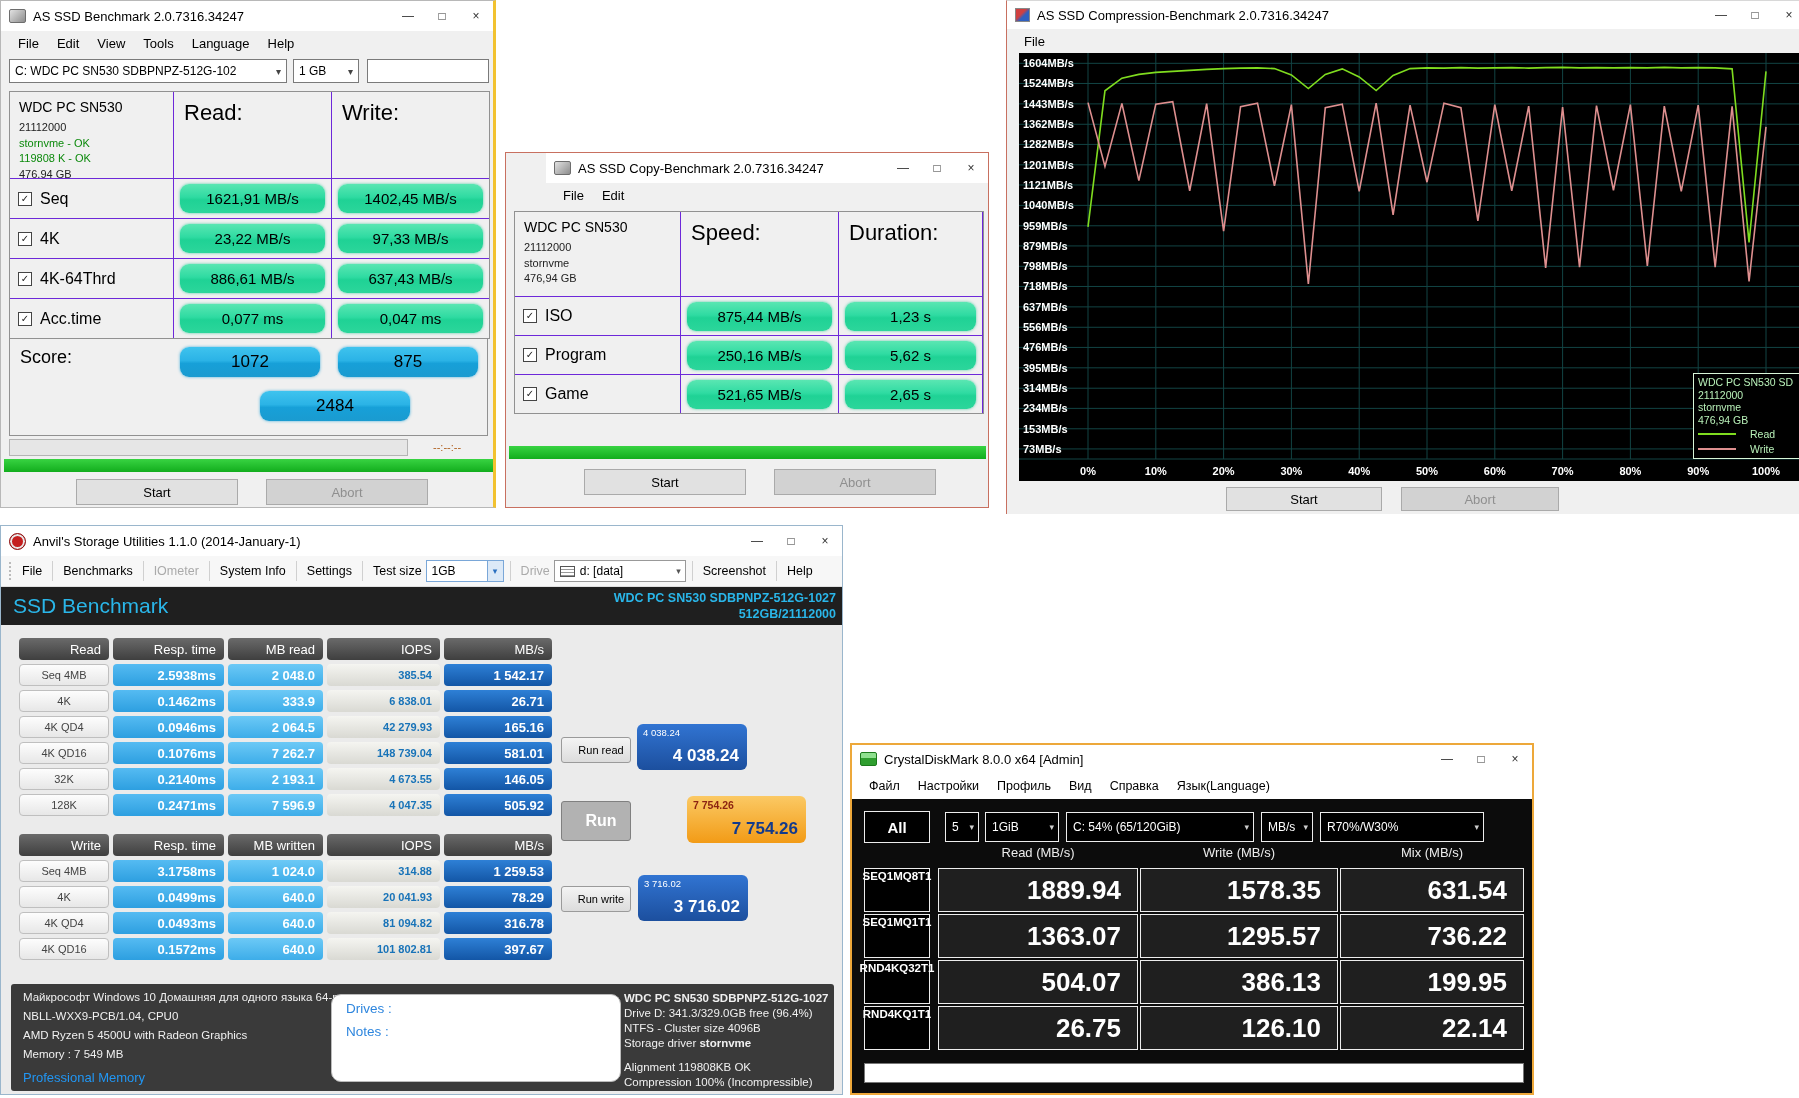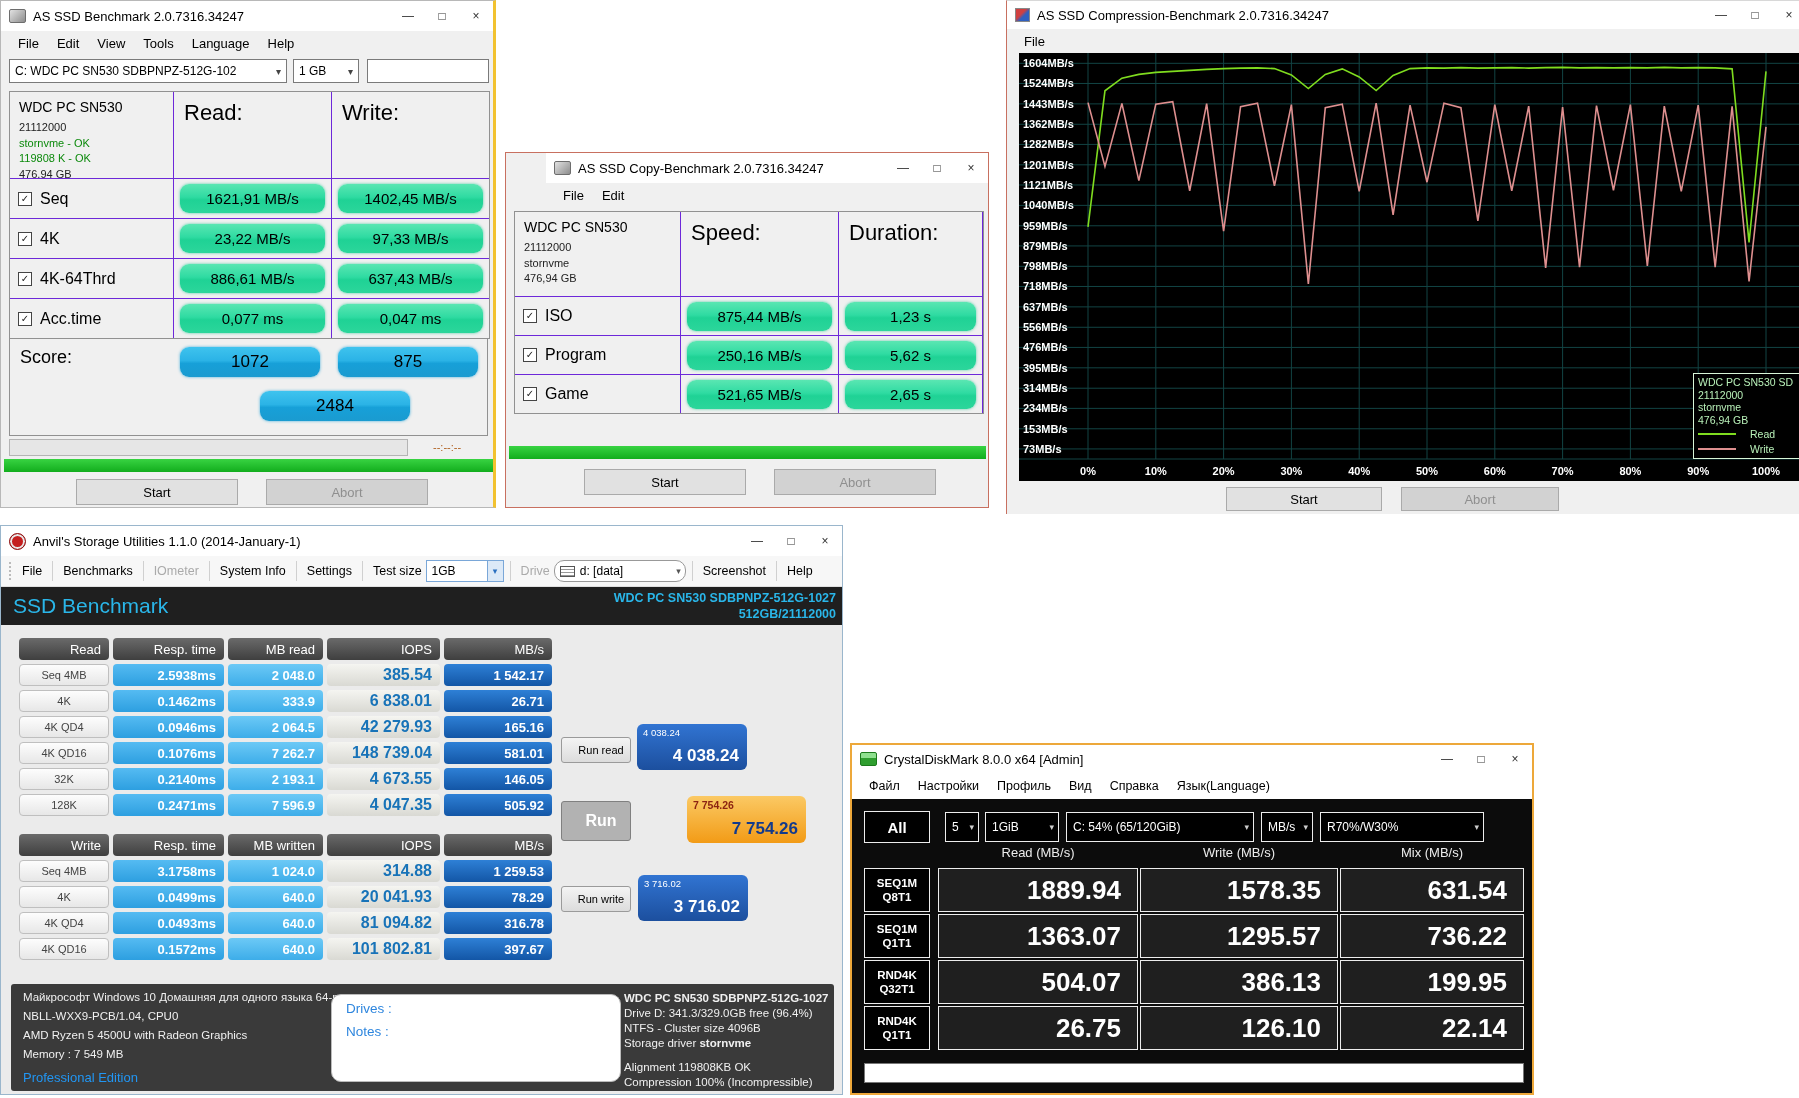--- a/index.html
+++ b/index.html
@@ -65,21 +65,21 @@
         display:flex;align-items:center;justify-content:center;font-size:9px;border-left:1px solid #7aa7d8;}
   .anvil-head{display:flex;background:#1f1f1f;height:38px;align-items:center;gap:12px;}
   .anvil-head-title{font-size:21px;color:#2ab6e9;padding-left:12px;flex:1;}
   .anvil-head-dev{color:#2ab6e9;font-size:12.5px;font-weight:bold;text-align:right;line-height:16px;padding-right:6px;}
   .atable{position:absolute;display:grid;grid-template-columns:90px 111px 95px 113px 108px;gap:4px;}
   .apill{height:22px;border-radius:4px;display:flex;align-items:center;box-sizing:border-box;}
   .ah{background:linear-gradient(180deg,#6a6a6a,#3f3f3f);color:#fff;font-size:13px;justify-content:flex-end;padding-right:8px;}
   .albl{background:linear-gradient(180deg,#fdfdfd,#e7e7e7);border:1px solid #bfbfbf;color:#444;font-size:11px;justify-content:center;}
   .aresp{background:linear-gradient(180deg,#55bbf2,#2d9fe0);color:#fff;font-weight:bold;font-size:13px;justify-content:flex-end;padding-right:8px;}
   .amb{background:linear-gradient(180deg,#6cc9f6,#3dade9);color:#fff;font-weight:bold;font-size:13px;justify-content:flex-end;padding-right:8px;}
-  .aiops{background:linear-gradient(180deg,#f5f5f1,#d9d9d3);color:#1873b8;font-weight:bold;font-size:16px;justify-content:flex-end;padding-right:8px;}
+  .aiops{background:linear-gradient(180deg,#f5f5f1,#d9d9d3);color:#1873b8;font-weight:bold;font-size:11px;justify-content:flex-end;padding-right:8px;}
   .ambs{background:linear-gradient(180deg,#2e80d6,#1356a6);color:#fff;font-weight:bold;font-size:13px;justify-content:flex-end;padding-right:8px;}
   .runbtn{position:absolute;background:linear-gradient(180deg,#f4f4f4,#dcdcdc);border:1px solid #9a9a9a;
         border-radius:3px;font-size:11px;display:flex;align-items:center;justify-content:center;padding-left:10px;}
   .scorebox{position:absolute;border-radius:6px;display:flex;flex-direction:column;justify-content:space-between;
         box-sizing:border-box;padding:3px 8px 4px 6px;}
   .sb-blue{background:linear-gradient(180deg,#3174d2,#1c4f9e);color:#fff;}
   .sb-cap{font-size:9.5px;}
   .sb-val{font-size:17px;font-weight:bold;text-align:right;}
   .sb-orange{background:linear-gradient(180deg,#fbc964,#f29b16);}
   .sb-orange .sb-cap{color:#8d2412;font-weight:bold;font-size:10.5px;}
@@ -92,21 +92,21 @@
   
   .cdm-body{position:absolute;left:0;top:54px;right:0;bottom:0;background:#0c0c0c;}
   .cdm-ctl{position:absolute;background:#000;border:1px solid #ededed;color:#fff;font-size:12px;
         display:flex;align-items:center;justify-content:space-between;box-sizing:border-box;padding:0 4px 0 6px;height:30px;}
   .cdm-chev{font-size:9px;color:#ccc;margin-left:4px;}
   .cdm-all{position:absolute;background:#000;border:1px solid #ededed;color:#fff;font-weight:bold;font-size:15px;
         display:flex;align-items:center;justify-content:center;box-sizing:border-box;}
   .cdm-hdr{position:absolute;color:#ececec;font-size:13px;text-align:center;width:200px;}
   .cdm-lbl{position:absolute;left:12px;width:66px;height:44px;background:#000;border:1px solid #ededed;
         color:#fff;font-weight:bold;font-size:11.5px;line-height:14px;text-align:center;display:flex;
-        flex-direction:column;justify-content:center;box-sizing:border-box;}
+        flex-direction:row;justify-content:center;box-sizing:border-box;}
   .cdm-cell{position:absolute;height:44px;background:#1f1f1f;border:1px solid #ededed;color:#fff;
         font-weight:bold;font-size:26px;display:flex;align-items:center;justify-content:flex-end;
         padding-right:16px;box-sizing:border-box;}
   .cdm-input{position:absolute;background:#fff;border:1px solid #777;height:20px;box-sizing:border-box;}
 </style>
 </head>
 <body>
 
 <div id="screen">
 
@@ -391,21 +391,21 @@
       <span class="tb-sep"></span>
       <span class="tool-item">Settings</span>
       <span class="tb-sep"></span>
       <span class="tool-item">Test size</span>
       <span class="anvil-combo" style="width:78px;">
         <span>1GB</span>
         <span class="arrow">▾</span>
       </span>
       <span class="tb-sep"></span>
       <span class="tool-item" style="color:#aaa;">Drive</span>
-      <span class="anvil-combo" style="width:132px;border-color:#999;border-radius:10px;">
+      <span class="anvil-combo" style="width:132px;border-color:#999;">
         <span class="ic-drive"></span>
         <span>d: [data]</span>
         <span style="margin-left:auto;color:#555;font-size:9px;padding-right:4px;">▾</span>
       </span>
       <span class="tb-sep"></span>
       <span class="tool-item">Screenshot</span>
       <span class="tb-sep"></span>
       <span class="tool-item">Help</span>
     </div>
     <div class="anvil-head">
@@ -508,21 +508,21 @@
       <span class="sb-val">3 716.02</span>
     </div>
 
     <div class="anvil-foot">
       <div style="position:absolute;left:12px;top:4px;width:600px;overflow:hidden;">
         <div class="foot-line" style="position:static;line-height:19px;">Майкрософт Windows 10 Домашняя для одного языка 64-ра</div>
         <div class="foot-line" style="position:static;line-height:19px;">NBLL-WXX9-PCB/1.04, CPU0</div>
         <div class="foot-line" style="position:static;line-height:19px;">AMD Ryzen 5 4500U with Radeon Graphics</div>
         <div class="foot-line" style="position:static;line-height:19px;">Memory : 7 549 MB</div>
       </div>
-      <div class="foot-line" style="left:12px;top:86px;color:#2196f3;font-size:13px;">Professional Edition</div>
+      <div class="foot-line" style="left:12px;top:86px;color:#2196f3;font-size:13px;">Professional Memory</div>
       <div class="foot-panel">
         <div style="top:6px;">Drives :</div>
         <div style="top:29px;">Notes :</div>
       </div>
       <div style="position:absolute;left:613px;top:6px;width:206px;overflow:hidden;" class="footright">
         <div style="font-weight:bold;white-space:nowrap;line-height:16px;">WDC PC SN530 SDBPNPZ-512G-1027 51</div>
         <div style="white-space:nowrap;line-height:15px;">Drive D: 341.3/329.0GB free (96.4%)</div>
         <div style="white-space:nowrap;line-height:15px;">NTFS - Cluster size 4096B</div>
         <div style="white-space:nowrap;line-height:15px;">
           <span>Storage driver</span>

